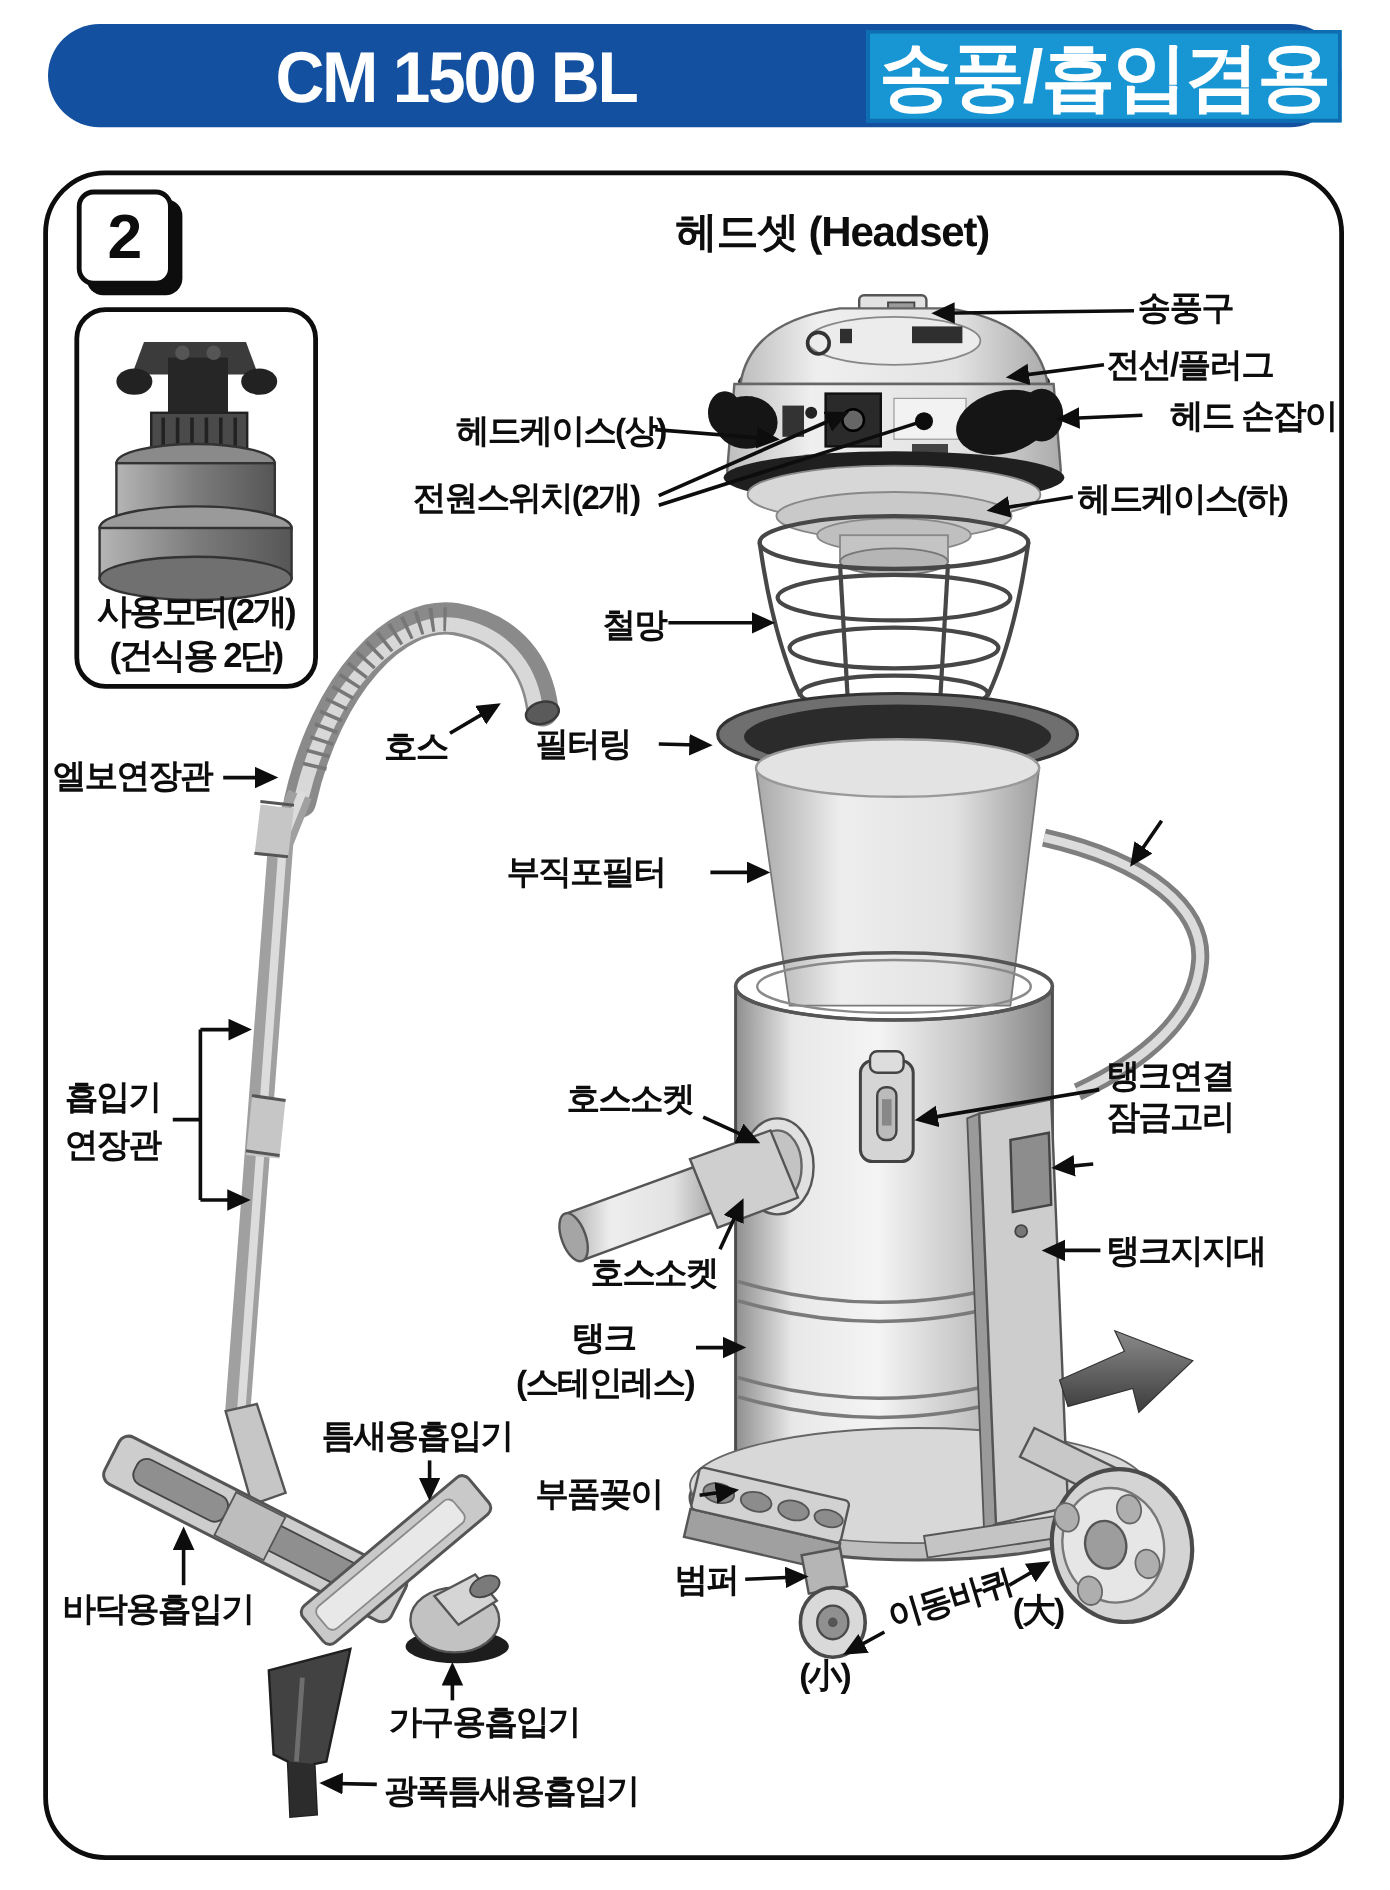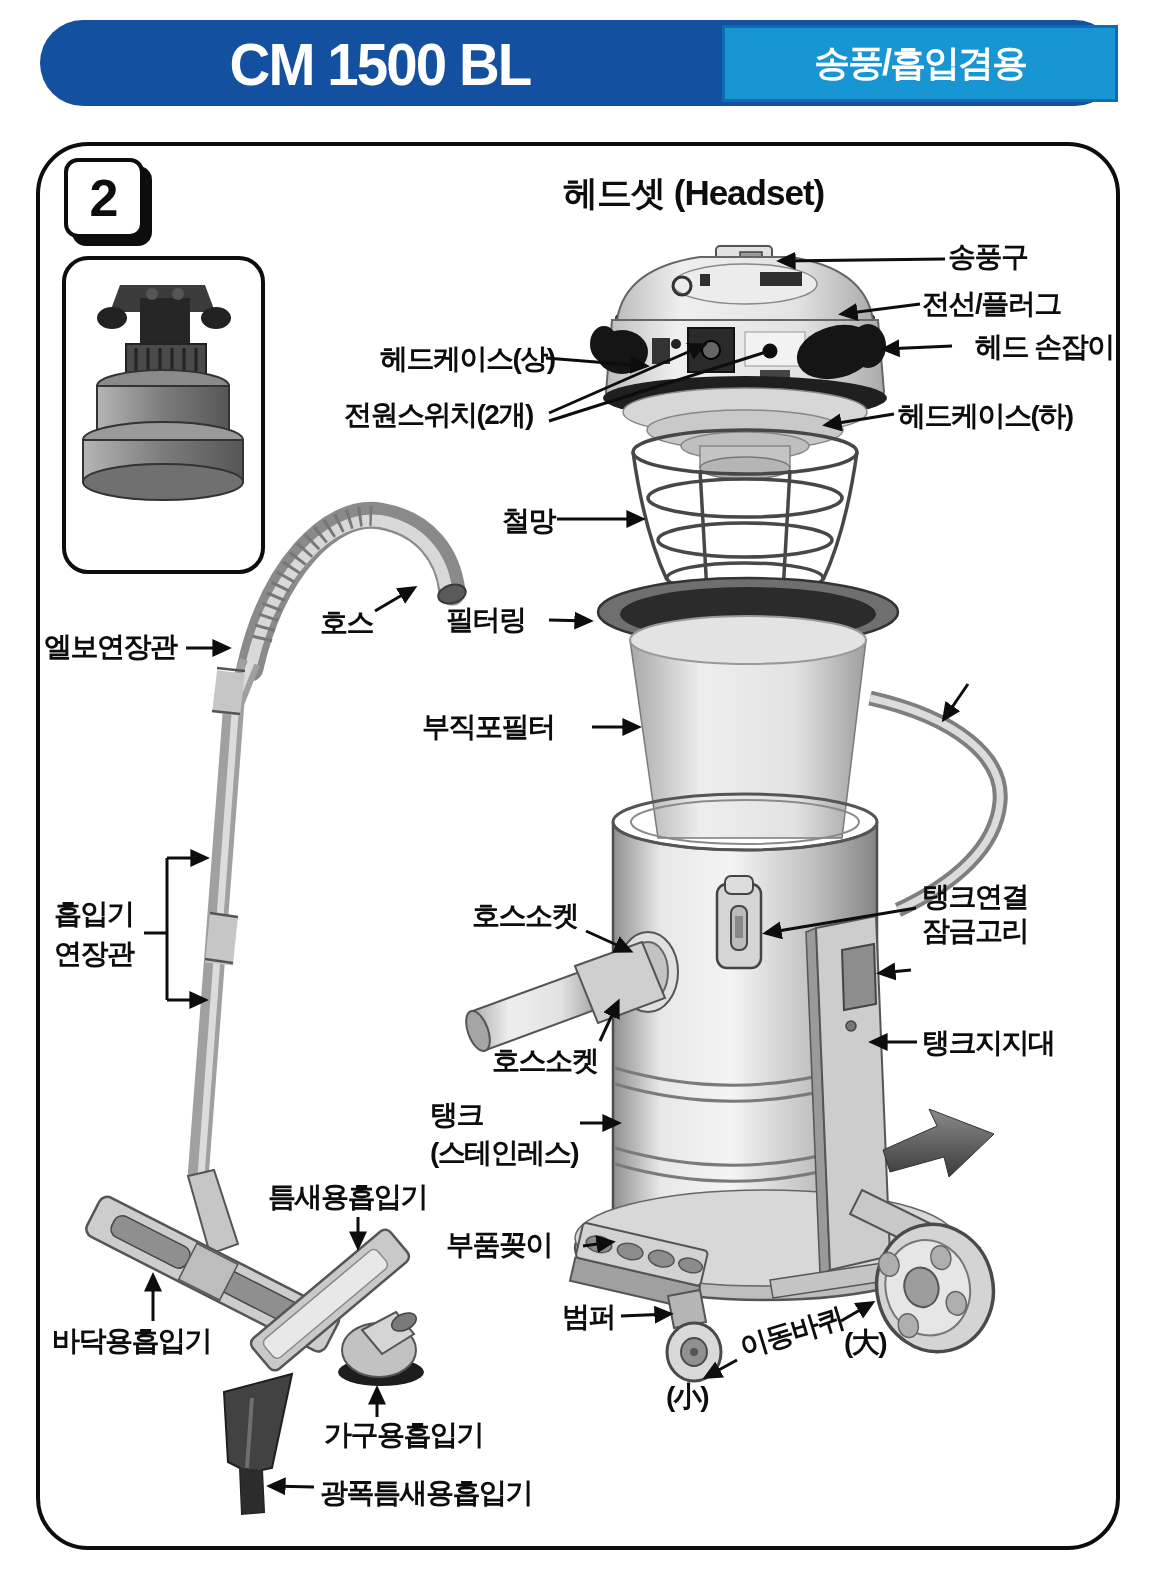--- a/index.html
+++ b/index.html
@@ -7,21 +7,21 @@
         font-family:"Liberation Sans",sans-serif;color:#0d0d0d;background:#fff;}
   .header-bar{position:absolute;left:40px;top:20px;width:1078px;height:86px;
         background:var(--header-bar,#13509F);border-radius:44px;}
   .model{position:absolute;left:120px;top:20px;width:520px;height:88px;
         display:flex;align-items:center;justify-content:center;
         font-size:60px;font-weight:bold;color:#fff;letter-spacing:-2px;
         transform:scaleX(.94);}
   .badge{position:absolute;left:722px;top:25px;width:396px;height:77px;
         background:var(--badge-bg,#1796D3);border:3px solid var(--badge-border,#0E6DB1);
         box-sizing:border-box;display:flex;align-items:center;justify-content:center;
-        font-size:36px;font-weight:bold;color:#fff;letter-spacing:-2px;}
+        font-size:62px;font-weight:bold;color:#fff;letter-spacing:-2px;}
   .frame{position:absolute;left:36px;top:142px;width:1084px;height:1408px;
         border:4px solid #0d0d0d;border-radius:52px;box-sizing:border-box;background:#fff;}
   .fig-num{position:absolute;left:64px;top:158px;width:72px;height:72px;
         border:4px solid #0d0d0d;border-radius:14px;background:#fff;
         box-shadow:8px 8px 0 #0d0d0d;display:flex;align-items:center;justify-content:center;
         font-size:52px;font-weight:bold;}
   .fig-title{position:absolute;left:563px;top:170px;width:330px;text-align:left;
         font-size:35px;font-weight:bold;letter-spacing:-1px;white-space:nowrap;}
   .motor-box{position:absolute;left:62px;top:256px;width:203px;height:318px;
         border:4px solid #0d0d0d;border-radius:26px;background:#fff;box-sizing:border-box;}
@@ -270,20 +270,24 @@
       <line x1="583" y1="1246" x2="612" y2="1242" marker-end="url(#ah)"></line>
       <line x1="153" y1="1321" x2="153" y2="1276" marker-end="url(#ah)"></line>
       <line x1="621" y1="1316" x2="670" y2="1314" marker-end="url(#ah)"></line>
       <line x1="737" y1="1360" x2="706" y2="1377" marker-end="url(#ah)"></line>
       <line x1="841" y1="1321" x2="872" y2="1303" marker-end="url(#ah)"></line>
       <line x1="377" y1="1417" x2="377" y2="1389" marker-end="url(#ah)"></line>
       <line x1="314" y1="1487" x2="270" y2="1486" marker-end="url(#ah)"></line>
     </g>
   </svg>
 
+  <div class="motor-label">
+    <div>사용모터(2개)</div>
+    <div>(건식용 2단)</div>
+  </div>
 
   <div class="label" style="left:948px;top:240px">송풍구</div>
   <div class="label" style="left:922px;top:287px">전선/플러그</div>
   <div class="label" style="left:975px;top:330px">헤드 손잡이</div>
   <div class="label" style="left:380px;top:342px">헤드케이스(상)</div>
   <div class="label" style="left:344px;top:398px">전원스위치(2개)</div>
   <div class="label" style="left:898px;top:399px">헤드케이스(하)</div>
   <div class="label" style="left:502px;top:504px">철망</div>
   <div class="label" style="left:320px;top:606px">호스</div>
   <div class="label" style="left:446px;top:603px">필터링</div>
@@ -293,21 +297,21 @@
     <div>흡입기</div>
     <div>연장관</div>
   </div>
   <div class="label" style="left:472px;top:899px">호스소켓</div>
   <div class="label" style="left:922px;top:880px">
     <div>탱크연결</div>
     <div>잠금고리</div>
   </div>
   <div class="label" style="left:922px;top:1026px">탱크지지대</div>
   <div class="label" style="left:492px;top:1044px">호스소켓</div>
-  <div class="label" style="left:430px;top:1096px;width:146px;text-align:left;line-height:38px">
+  <div class="label" style="left:430px;top:1096px;width:146px;text-align:center;line-height:38px">
     <div>탱크</div>
     <div>(스테인레스)</div>
   </div>
   <div class="label" style="left:268px;top:1180px">틈새용흡입기</div>
   <div class="label" style="left:446px;top:1228px">부품꽂이</div>
   <div class="label" style="left:52px;top:1324px">바닥용흡입기</div>
   <div class="label" style="left:562px;top:1300px">범퍼</div>
   <div class="label" style="left:736px;top:1332px;transform:rotate(-17deg);transform-origin:left top">이동바퀴</div>
   <div class="label" style="left:844px;top:1326px">(大)</div>
   <div class="label" style="left:666px;top:1380px">(小)</div>

